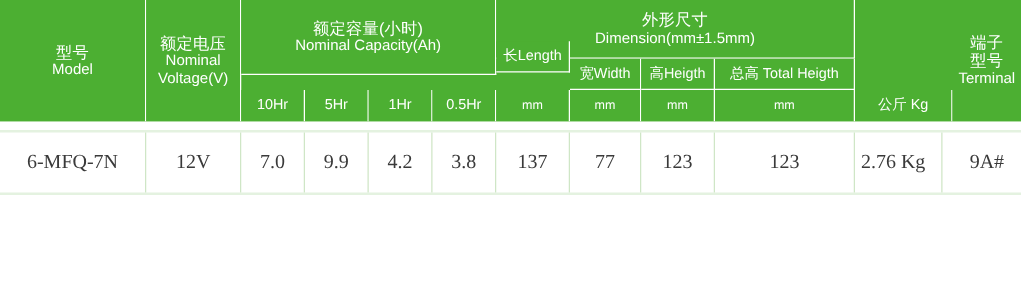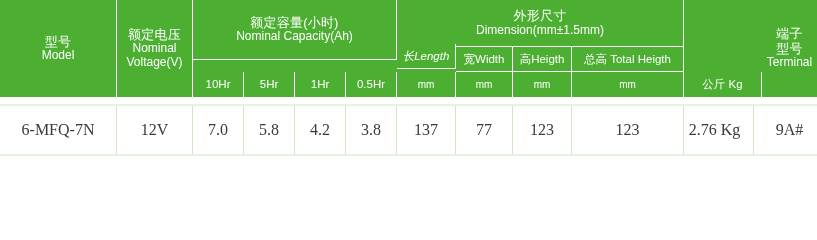--- a/index.html
+++ b/index.html
@@ -134,21 +134,21 @@
     </div>
     <div class="hcell" style="left:346px; top:72px; width:51px; height:25px;text-align:center;">
       <span class="sub-lab">0.5Hr</span>
     </div>
 
     <div class="hcell bb" style="left:397px; top:0px; width:287px; height:47px;">
       <span class="cn">外形尺寸</span>
       <span class="en">Dimension(mm±1.5mm)</span>
     </div>
 
-    <div class="hcell bb" style="left:397px; top:44px; width:59px; height:25px;font-style:italic;">
+    <div class="hcell bb" style="left:397px; top:33px; width:59px; height:25px;">
       <span class="mix">长Length</span>
     </div>
     <div class="hcell bb" style="left:456px; top:47px; width:57px; height:25px;">
       <span class="mix">宽Width</span>
     </div>
     <div class="hcell bb" style="left:513px; top:47px; width:59px; height:25px;">
       <span class="mix">高Heigth</span>
     </div>
     <div class="hcell bb" style="left:572px; top:47px; width:112px; height:25px;">
       <span class="mix">总高 Total Heigth</span>
@@ -177,21 +177,21 @@
       <span class="cn">型号</span>
       <span class="en">Terminal</span>
     </div>
 
   </div>
 
   <div class="data-row">
     <div class="dcell" style="left:0px; width:117px;">6-MFQ-7N</div>
     <div class="dcell" style="left:117px; width:76px;">12V</div>
     <div class="dcell" style="left:193px; width:51px;">7.0</div>
-    <div class="dcell" style="left:244px; width:51px;">5.8</div>
+    <div class="dcell" style="left:244px; width:51px;">9.9</div>
     <div class="dcell" style="left:295px; width:51px;">4.2</div>
     <div class="dcell" style="left:346px; width:51px;">3.8</div>
     <div class="dcell" style="left:397px; width:59px;">137</div>
     <div class="dcell" style="left:456px; width:57px;">77</div>
     <div class="dcell" style="left:513px; width:59px;">123</div>
     <div class="dcell" style="left:572px; width:112px;">123</div>
     <div class="dcell" style="left:676px; width:78px;">2.76 Kg</div>
     <div class="dcell nb" style="left:762px; width:55px;">9A#</div>
   </div>
 

